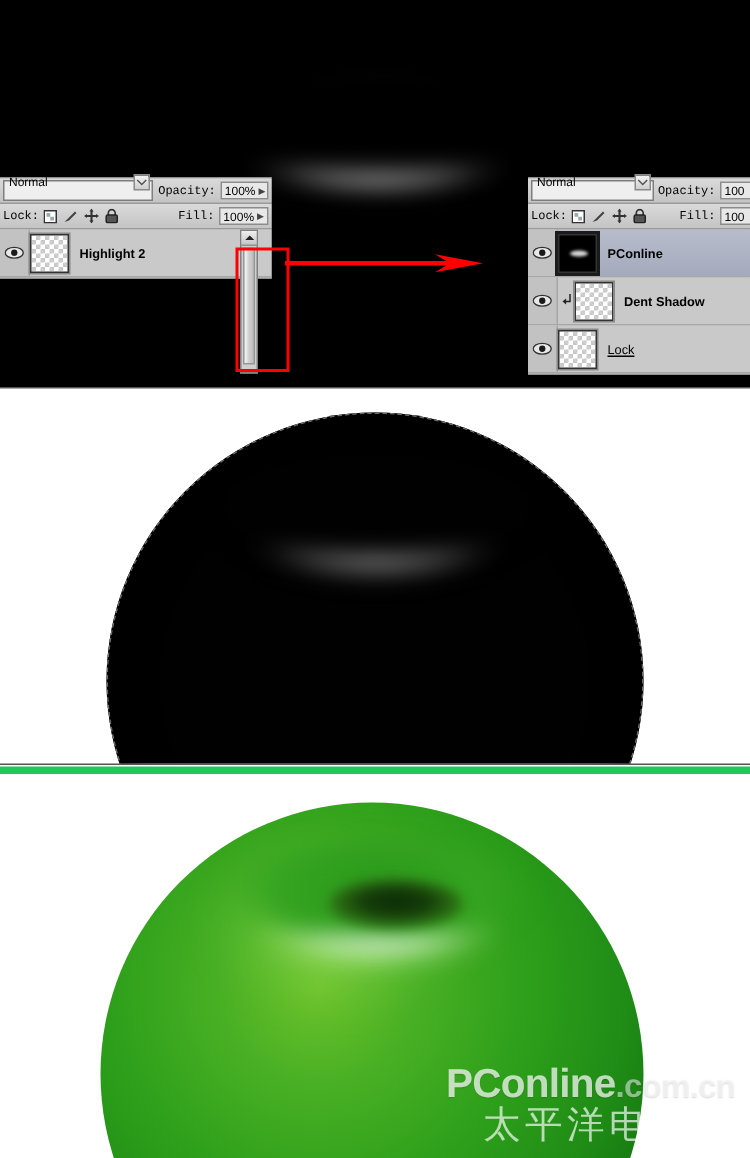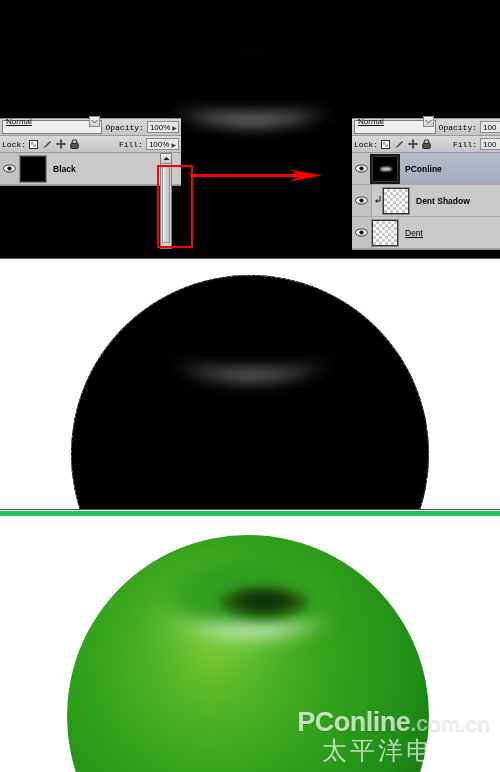--- a/index.html
+++ b/index.html
@@ -73,21 +73,20 @@
     padding:0 2px;
     gap:3px;
   }
   .blend-select {
     display:flex; align-items:center; justify-content:space-between;
     width:104px; height:13px;
     background:#efefef;
     border:1px solid #7e7e7e;
     padding:0 1px 12px 3px;
     font-size:8px;
-    text-decoration:underline;
   }
   .blend-select .cv { display:block; }
   .sel-arrow {
     width:11px; height:11px;
     background:linear-gradient(#f3f3f3,#cfcfcf);
     border:1px solid #8a8a8a;
     display:flex; align-items:center; justify-content:center;
     font-size:6px; line-height:1;
   }
   .lbl { font-size:8px; white-space:nowrap;font-family:Liberation Mono, monospace; }
@@ -346,32 +345,32 @@
         </span>
         <span class="lbl" style="margin-left:auto;">Fill:</span>
         <div class="numbox">
           <span>100%</span>
           <span class="mini">▶</span>
         </div>
       </div>
 
       <div class="layerlist">
 
-
-
         <div class="ps-layer">
           <span class="eyecell">
             <svg width="13" height="9" viewBox="0 0 13 9">
                 <ellipse cx="6.5" cy="4.5" rx="6" ry="3.6" fill="#e8e8e8" stroke="#333" stroke-width=".9"></ellipse>
                 <circle cx="6.5" cy="4.5" r="2.1" fill="#1a1a1a"></circle>
               </svg>
           </span>
-          <span class="thumb solid-black"></span>
-          <span class="layername">Black</span>
-        </div>
+          <span class="thumb"></span>
+          <span class="layername">Highlight 2</span>
+        </div>
+
+
 
         <div class="scrollbar">
           <div class="sb-up">
             <svg width="7" height="5" viewBox="0 0 7 5">
                 <path d="M0.5 4 L3.5 1 L6.5 4" fill="#222"></path>
               </svg>
           </div>
           <div class="sb-thumb"></div>
         </div>
       </div>
@@ -458,21 +457,21 @@
         </div>
 
         <div class="ps-layer">
           <span class="eyecell">
             <svg width="13" height="9" viewBox="0 0 13 9">
                 <ellipse cx="6.5" cy="4.5" rx="6" ry="3.6" fill="#e8e8e8" stroke="#333" stroke-width=".9"></ellipse>
                 <circle cx="6.5" cy="4.5" r="2.1" fill="#1a1a1a"></circle>
               </svg>
           </span>
           <span class="thumb"></span>
-          <span class="layername editing">Dent</span>
+          <span class="layername editing">Lock</span>
         </div>
       </div>
     </div>
 
     <div class="redbox"></div>
     <svg class="redarrow" viewBox="0 0 132 16">
       <path d="M0 7.5 H112" stroke="#ff0000" stroke-width="3" fill="none"></path>
       <path d="M100 1.5 L132 7.5 L100 13.5 L110 7.5 Z" fill="#ff0000"></path>
     </svg>
   </div>

